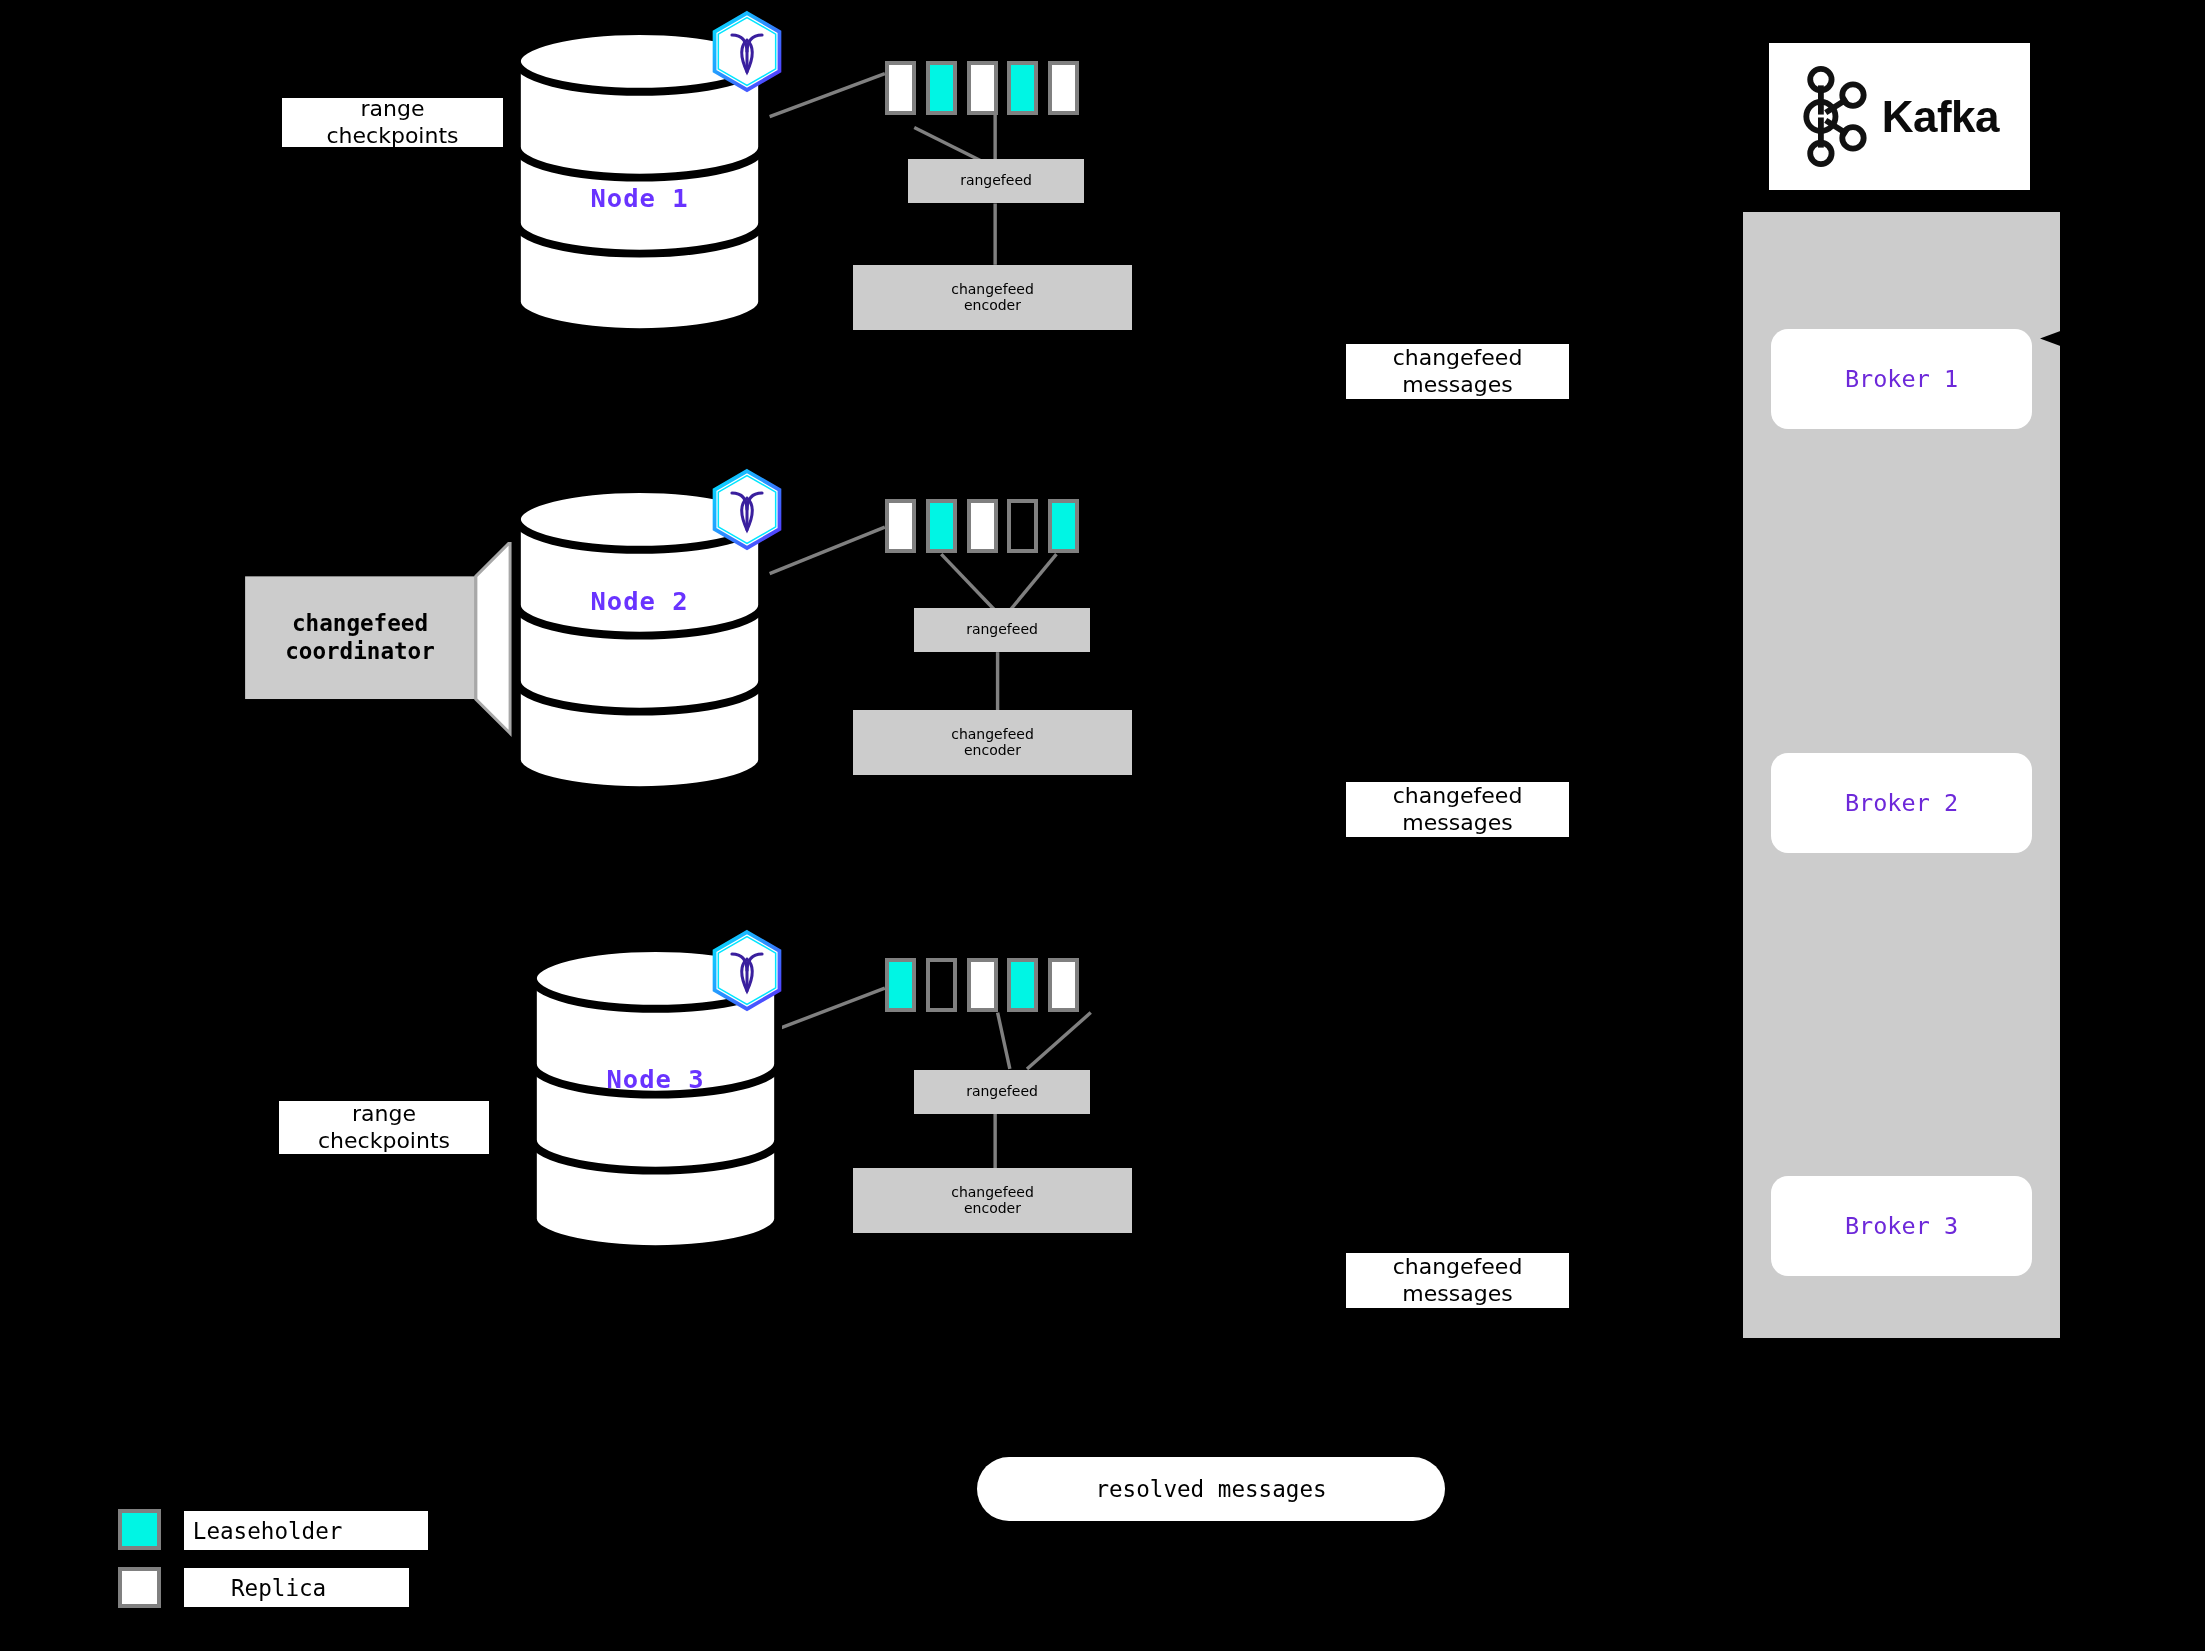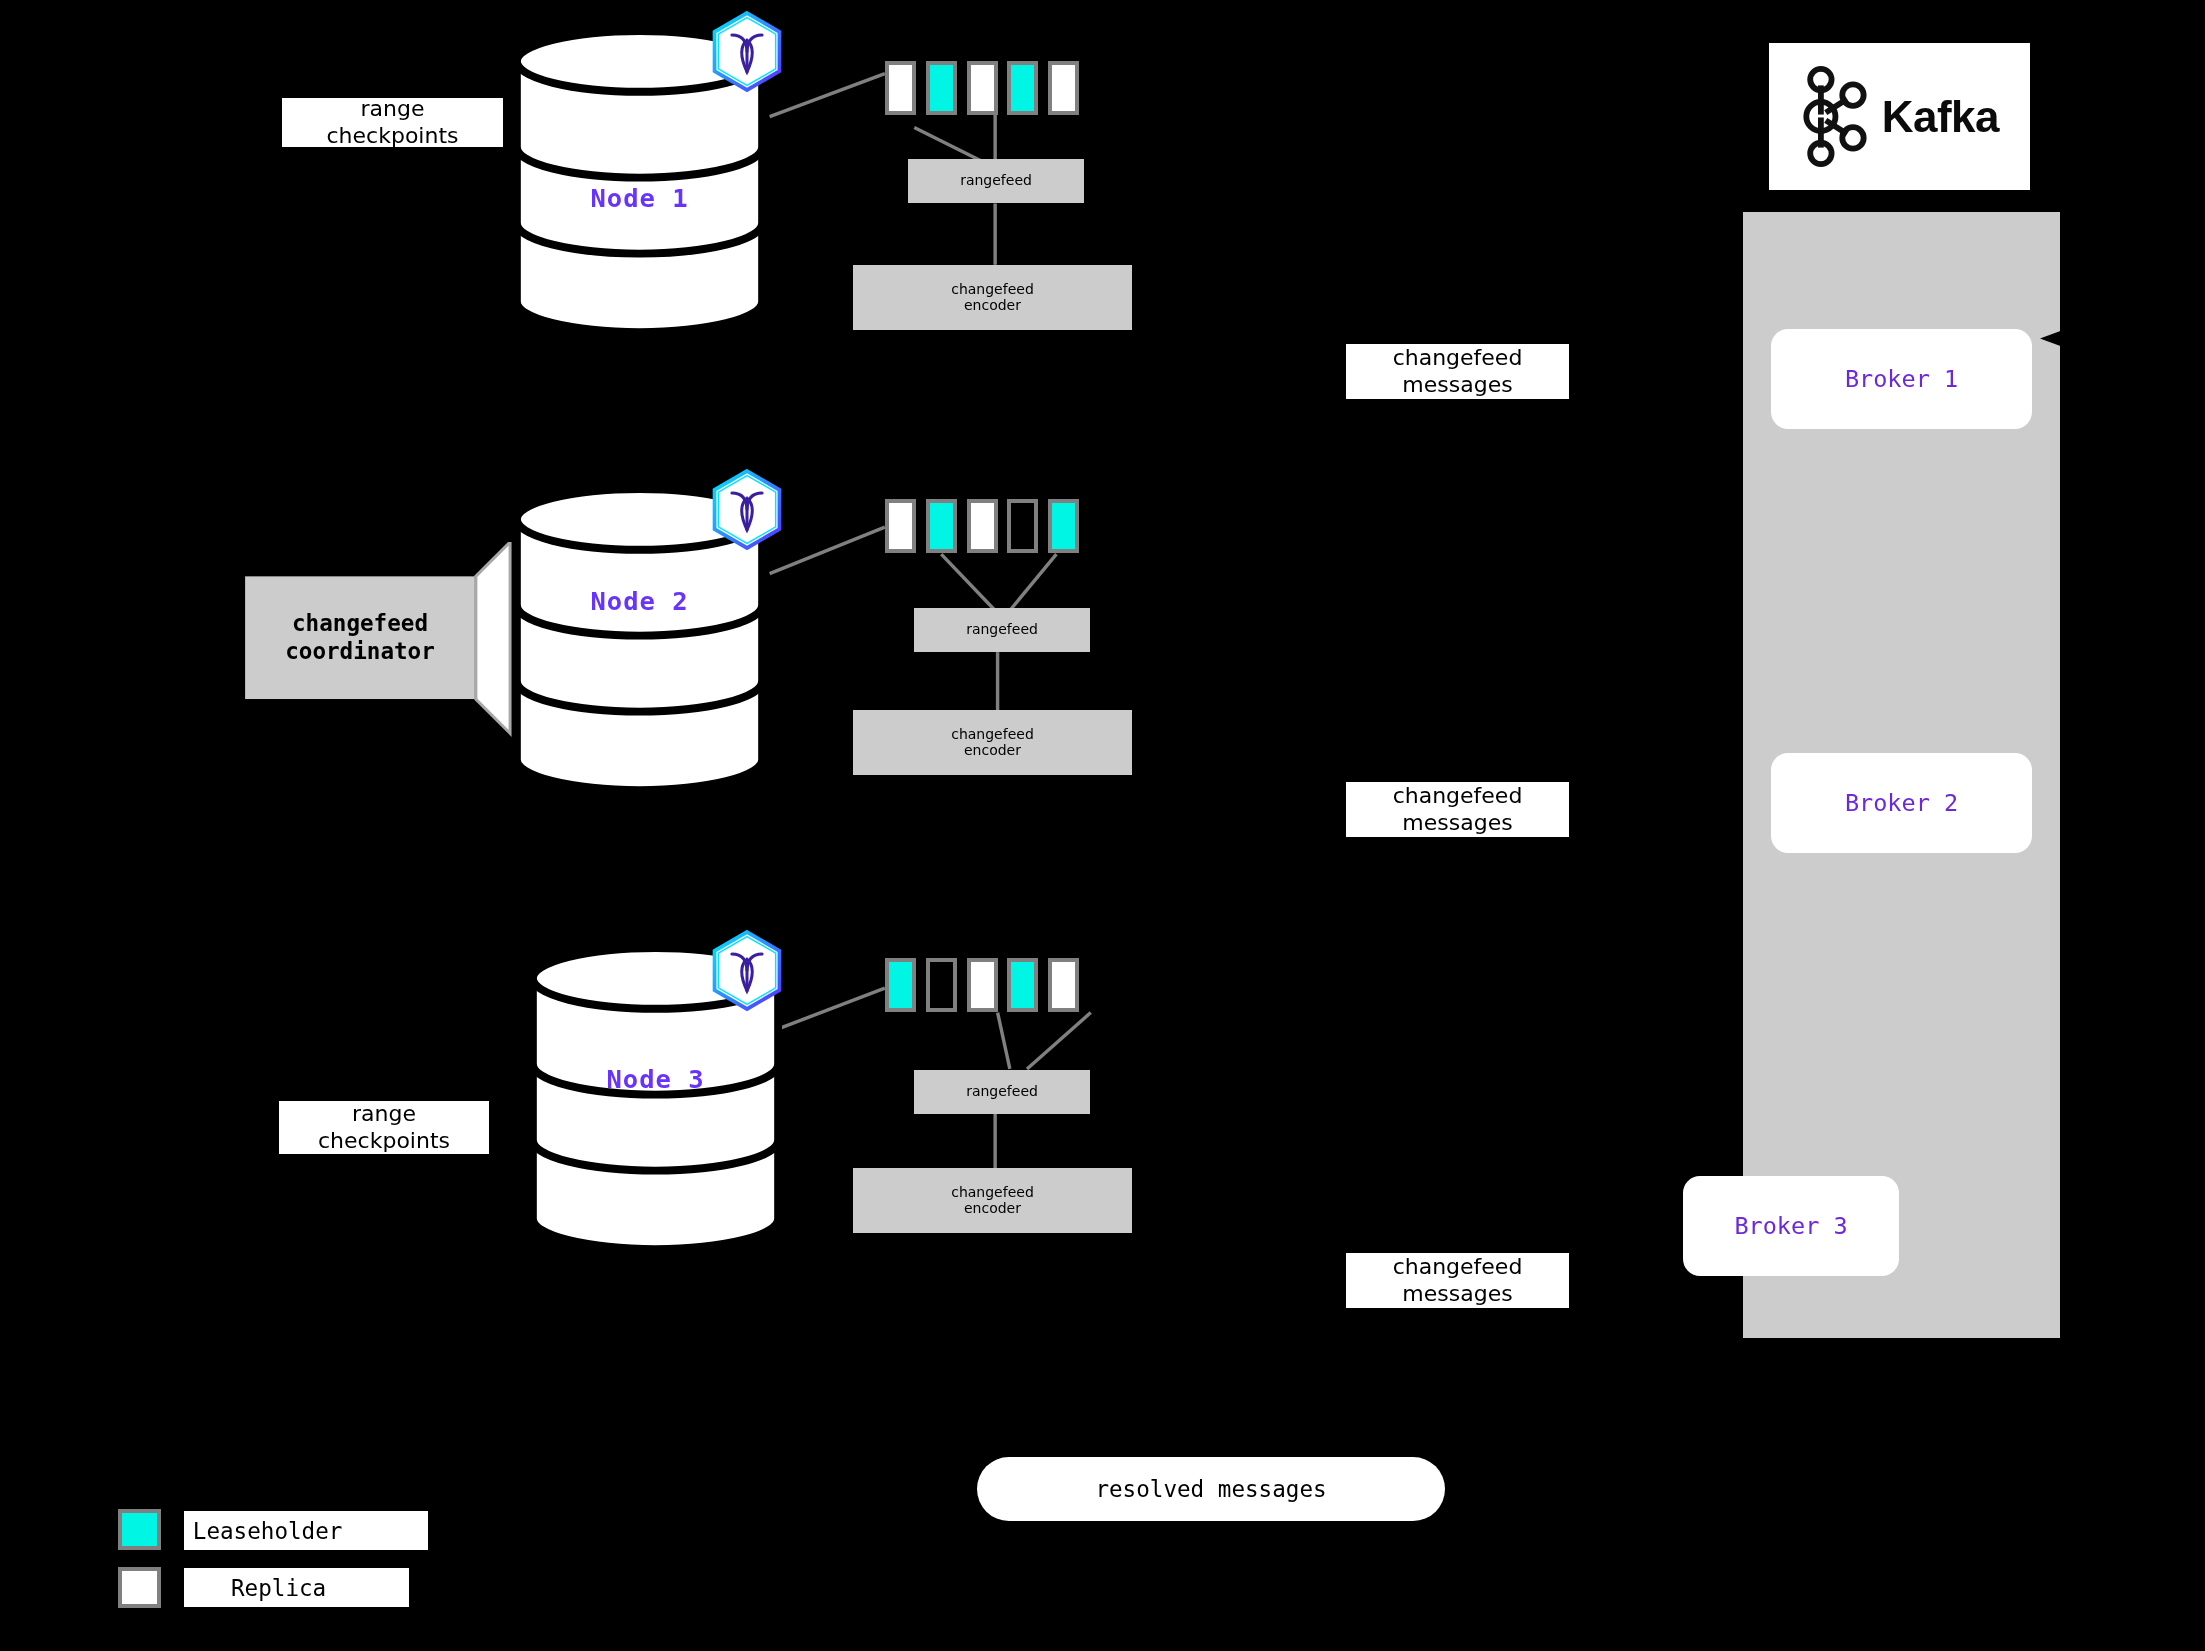--- a/index.html
+++ b/index.html
@@ -305,21 +305,21 @@
         <circle cx="54" cy="76" r="11"></circle>
       </g>
     </svg>
     <div id="kafka-wordmark">Kafka</div>
   </div>
 
   <div id="kafka-panel" style="left:1743px;top:212px;width:317px;height:1126px;"></div>
 
   <div class="broker" style="left:1771px;top:293px;width:261px;height:100px;">Broker 1</div>
   <div class="broker" style="left:1771px;top:717px;width:261px;height:100px;">Broker 2</div>
-  <div class="broker" style="left:1683px;top:1140px;width:216px;height:100px;">Broker 3</div>
+  <div class="broker" style="left:1771px;top:1140px;width:261px;height:100px;">Broker 3</div>
 
   <svg class="abs" style="left:2040px;top:314px;width:34px;height:49px;" viewBox="0 0 70 100">
     <polygon points="0,50 60,28 60,72" fill="#000"></polygon>
   </svg>
 
   <div id="resolved-pill" style="left:977px;top:1457px;width:468px;height:64px;">resolved messages</div>
 
   <div class="legend-swatch" style="left:118px;top:1509px;background:#00F5E4;"></div>
   <div class="legend-text" style="left:184px;top:1511px;width:226px;height:39px;">Leaseholder</div>
 

